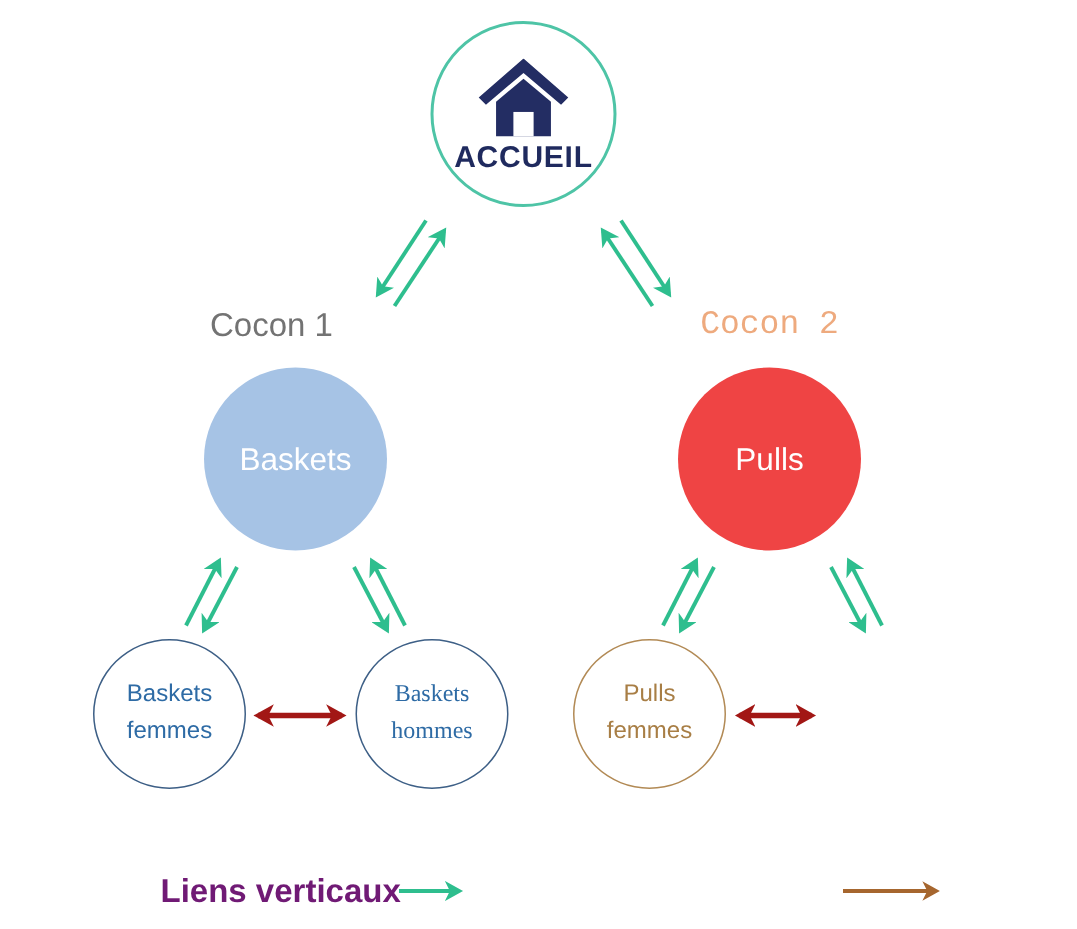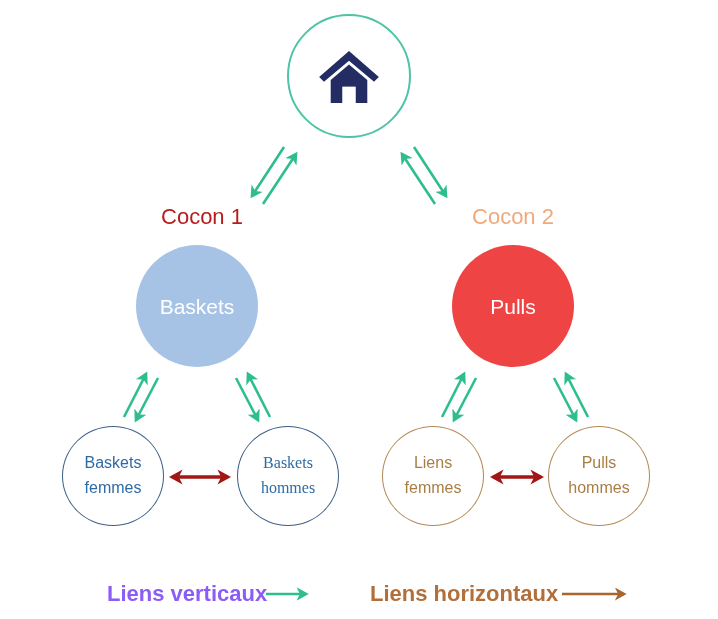--- a/index.html
+++ b/index.html
@@ -19,22 +19,22 @@
   .root-node .home-svg{display:block;margin-top:2px;}
   .root-label{
     font-size:20px;font-weight:bold;color:#1f2a5e;letter-spacing:0.5px;line-height:1;
   }
 
   
   .cocon-label{
     position:absolute;top:205px;width:160px;text-align:center;
     font-size:22px;line-height:1.1;
   }
-  .cocon-label.c1{left:122px;color:#b91c1c;}
-  .cocon-label.c2{left:433px;color:#eeaa7e;}
+  .cocon-label.c1{left:101px;color:#737373;}
+  .cocon-label.c2{left:433px;color:#eeaa7e;font-family:Liberation Mono, monospace;}
 
   
   .hub{
     position:absolute;top:245px;width:122px;height:122px;border-radius:50%;
     display:flex;align-items:center;justify-content:center;
     color:#ffffff;font-size:21px;line-height:1;
   }
   .hub.baskets{left:136px;background:#a6c3e5;}
   .hub.pulls{left:452px;background:#ef4444;}
 
@@ -49,21 +49,21 @@
   .child.brown{border:1.5px solid #b28a55;color:#a87e45;}
   .child.c-bf{left:62px;}
   .child.c-bh{left:237px;font-family:Liberation Serif, serif;}
   .child.c-pf{left:382px;}
   .child.c-ph{left:548px;}
 
   
   .legend-label{
     position:absolute;top:582px;font-size:22px;font-weight:600;line-height:1.1;white-space:nowrap;
   }
-  .legend-label.vert{left:107px;color:#8b5cf6;}
+  .legend-label.vert{left:107px;color:#701a75;}
   .legend-label.horiz{left:370px;color:#b26f3a;}
 </style>
 </head>
 <body>
 
 <div class="canvas">
 
   <svg class="overlay" width="718" height="619" viewBox="0 0 718 619">
     <defs>
       <marker id="ah-green" viewBox="0 0 10 10" refX="7" refY="5" markerWidth="5.2" markerHeight="5.2" orient="auto-start-reverse">
@@ -113,33 +113,32 @@
     <line x1="266" y1="594" x2="306" y2="594" stroke="#2ebe8e" stroke-width="2.6" marker-end="url(#ah-green)"></line>
     <line x1="562" y1="594" x2="624" y2="594" stroke="#a6662e" stroke-width="2.6" marker-end="url(#ah-brown)"></line>
   </svg>
 
   <div class="root-node">
     <svg class="home-svg" width="62" height="52" viewBox="0 0 64 54" aria-hidden="true">
       <polygon points="32,0 63,27 58,32 32,10 6,32 1,27" fill="#232d63"></polygon>
       <polygon points="13,30 32,14 51,30 51,54 13,54" fill="#232d63"></polygon>
       <rect x="25" y="37" width="14" height="17" fill="#ffffff"></rect>
     </svg>
+    <div class="root-label">ACCUEIL</div>
   </div>
 
   <div class="cocon-label c1">Cocon 1</div>
   <div class="cocon-label c2">Cocon 2</div>
 
   <div class="hub baskets">
     <span>Baskets</span>
   </div>
   <div class="hub pulls">
     <span>Pulls</span>
   </div>
 
   <div class="child blue c-bf">Baskets femmes</div>
   <div class="child blue c-bh">Baskets hommes</div>
-  <div class="child brown c-pf">Liens femmes</div>
-  <div class="child brown c-ph">Pulls hommes</div>
+  <div class="child brown c-pf">Pulls femmes</div>
 
   <div class="legend-label vert">Liens verticaux</div>
-  <div class="legend-label horiz">Liens horizontaux</div>
 
 </div>
 
 </body></html>

